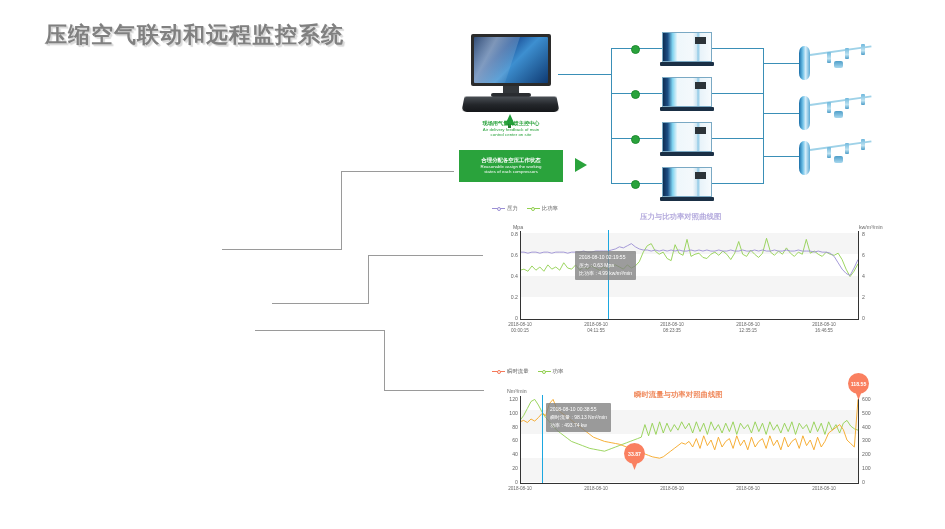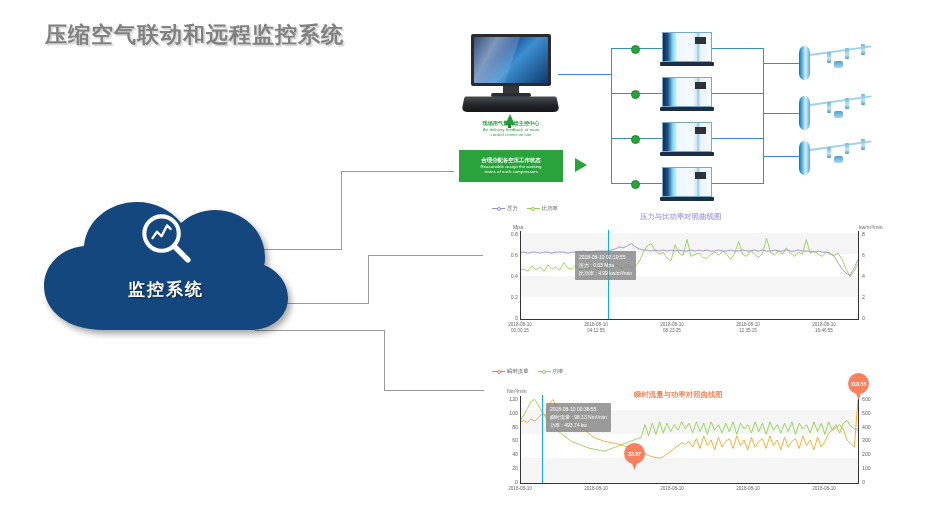--- a/index.html
+++ b/index.html
@@ -136,33 +136,20 @@
   <div class="conn h" style="left:341px;top:171px;width:113px;"></div>
 
   <div class="conn h" style="left:272px;top:303px;width:97px;"></div>
   <div class="conn v" style="left:368px;top:255px;height:49px;"></div>
   <div class="conn h" style="left:368px;top:255px;width:115px;"></div>
 
   <div class="conn h" style="left:255px;top:330px;width:130px;"></div>
   <div class="conn v" style="left:384px;top:330px;height:61px;"></div>
   <div class="conn h" style="left:384px;top:390px;width:100px;"></div>
 
-  <div class="cloud-wrap">
-    <svg class="cloud-svg" width="248" height="145" viewBox="0 0 248 145">
-      <path d="M62 142 C24 142 2 122 2 98 C2 77 19 60 42 58 C44 33 67 14 95 14 C113 14 129 22 139 35
-               C148 27 160 22 173 22 C201 22 223 43 223 69 C223 72 223 74 222 77
-               C237 83 246 96 246 110 C246 128 230 142 209 142 Z" fill="#14477d"></path>
-    </svg>
-    <svg class="cloud-icon" viewBox="0 0 64 64">
-      <circle cx="26" cy="26" r="19" fill="none" stroke="#ffffff" stroke-width="4.5"></circle>
-      <polyline points="16,31 21,24 26,29 32,17 36,21" fill="none" stroke="#ffffff" stroke-width="2.6" stroke-linecap="round" stroke-linejoin="round"></polyline>
-      <line x1="40" y1="40" x2="55" y2="55" stroke="#ffffff" stroke-width="6" stroke-linecap="round"></line>
-    </svg>
-    <div class="cloud-label">监控系统</div>
-  </div>
 
   <div class="diagram">
 
     <div class="monitor">
       <div class="screen-body">
         <div class="screen-glass"></div>
       </div>
       <div class="screen-neck"></div>
       <div class="screen-base"></div>
       <div class="keyboard"></div>

